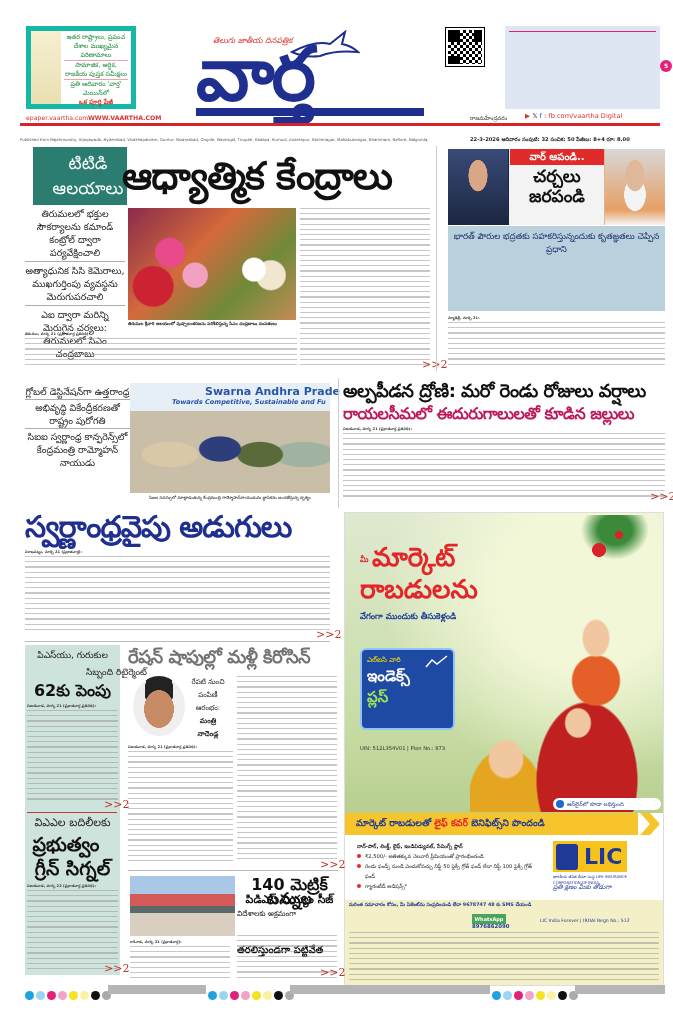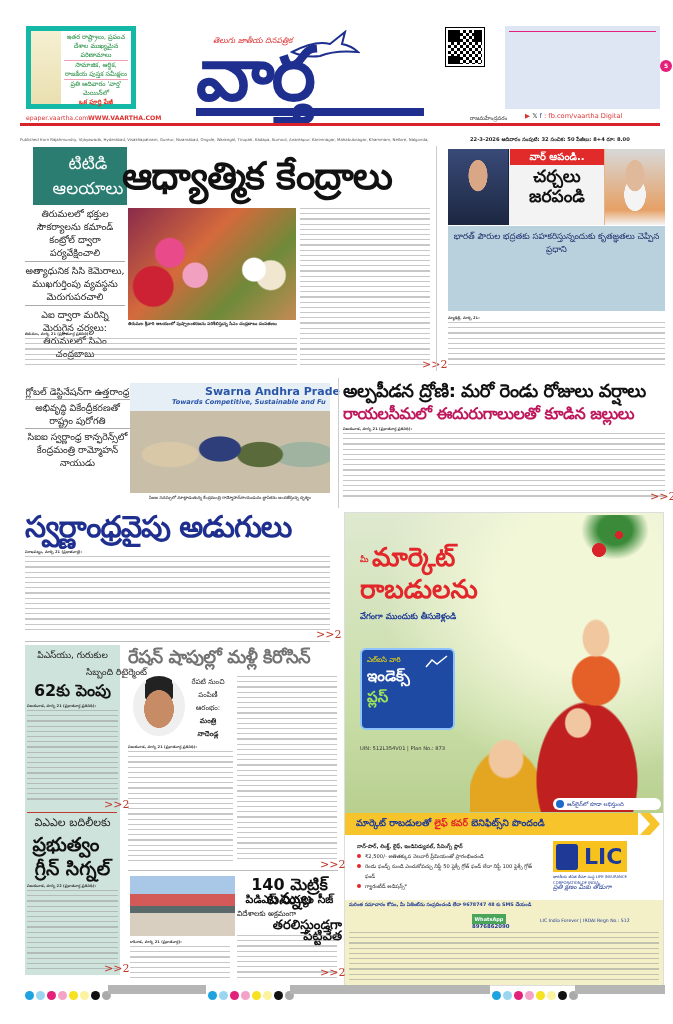--- a/index.html
+++ b/index.html
@@ -157,21 +157,21 @@
   .minister-quote { left: 185px; top: 676px; width: 46px; }
   .minister-quote div { font-size: 7px; text-align:center; line-height: 13px; color:#222; }
   .ration-body1 { left: 128px; top: 745px; width: 105px; height: 80px; }
   .ration-body2 { left: 237px; top: 676px; width: 100px; height: 145px; }
   .ration-sep { left: 128px; top: 870px; width: 210px; }
   .truck-photo { left: 130px; top: 876px; width: 105px; height: 60px;
      background: linear-gradient(#a9c8e8 0 30%, #d45a5a 30% 50%, #5a6a6a 50% 62%, #d8cfc0 62%); }
   .pds-h1 { left: 237px; top: 878px; width: 105px; font-size: 16px; font-weight:bold; text-align:center; line-height: 14px; }
   .pds-h2 { left: 237px; top: 893px; width: 105px; font-size: 11px; font-weight:bold; text-align:center; line-height: 14px; }
   .pds-h3 { left: 237px; top: 908px; width: 105px; font-size: 7.4px; text-align:left; line-height: 11px; }
-  .pds-h4 { left: 237px; top: 919px; width: 105px; font-size: 13px; text-align:right; line-height: 11px; font-weight:bold; }
+  .pds-h4 { left: 237px; top: 944px; width: 105px; font-size: 10px; text-align:left; line-height: 11px; font-weight:bold; }
   .pds-body1 { left: 130px; top: 940px; width: 100px; height: 40px; }
   .pds-body2 { left: 237px; top: 935px; width: 100px; height: 45px; }
 
   .reg-strip { position: absolute; top: 985px; height: 9px; background: #b5b5b5; }
   .col-rule { left: 436px; top: 146px; width: 1px; height: 225px; background:#ccc; }
   .col-rule2 { left: 338px; top: 378px; width: 1px; height: 130px; background:#ccc; }
   .hr { height: 1px; background: #bbb; }
 </style>
 </head>
 <body>

